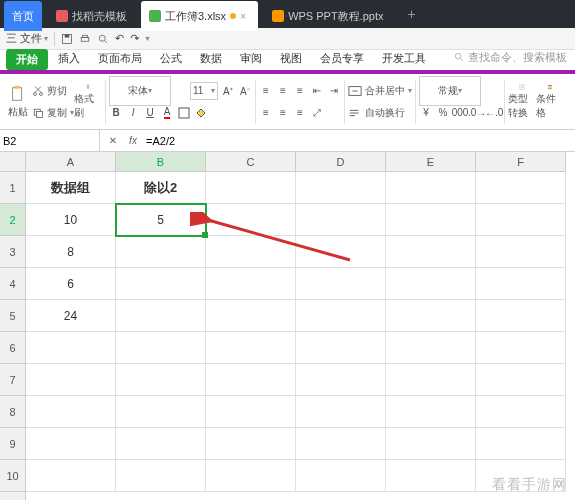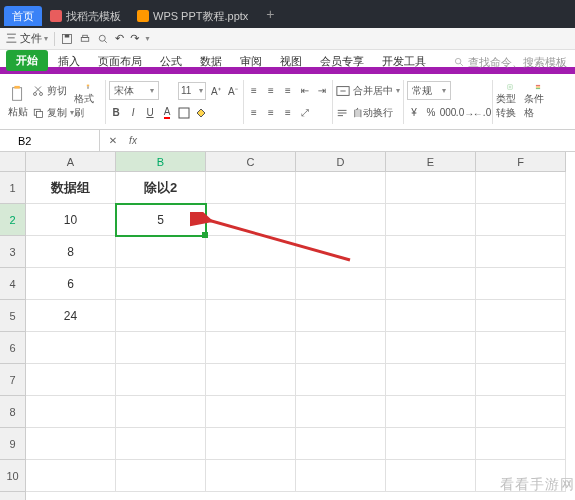--- a/index.html
+++ b/index.html
@@ -1,57 +1,57 @@
 <!DOCTYPE html>
 <html><head>
 <meta charset="utf-8">
 <style>
 * { margin: 0; padding: 0; box-sizing: border-box; }
 body { font-family: "Microsoft YaHei", Arial, sans-serif; font-size: 11px; background: #fff; width: 575px; height: 500px; overflow: hidden; position: relative; }
 
 
 .title-tabs { height: 28px; background: #282c33; display: flex; align-items: center; padding-left: 4px; }
-.title-tab { height: 20px; margin-top: 4px; padding: 0 8px; display: flex; align-items: center; gap: 4px; color: #ccc; font-size: 11px; border-radius: 3px 3px 0 0; margin-right: 0; cursor: pointer; }
+.title-tab { height: 30px; margin-top: 4px; padding: 0 8px; display: flex; align-items: center; gap: 4px; color: #ccc; font-size: 11px; border-radius: 3px 3px 0 0; margin-right: 6px; cursor: pointer; }
 .title-tab.active { background: #fff; color: #333; }
 .title-tab.home { background: #3a82f7; color: #fff; }
 .tab-icon { width: 12px; height: 12px; display: inline-block; border-radius: 2px; }
 .tab-icon.doc { background: #e85d5d; }
 .tab-icon.xls { background: #4caf50; }
 .tab-icon.ppt { background: #ff9800; }
 .tab-close { width: 10px; height: 10px; font-size: 10px; color: #999; }
 .tab-dot { width: 6px; height: 6px; background: #ffa726; border-radius: 50%; }
 .tab-add { width: 20px; height: 20px; color: #999; font-size: 14px; display: flex; align-items: center; justify-content: center; margin-left: 4px; }
 
 
 .top-toolbar { height: 22px; background: #f5f5f5; border-bottom: 1px solid #e0e0e0; display: flex; align-items: center; padding: 0 6px; gap: 6px; font-size: 11px; color: #444; }
 .tb-item { display: flex; align-items: center; gap: 2px; cursor: pointer; }
 .tb-item svg { width: 12px; height: 12px; }
 .divider { width: 1px; height: 14px; background: #d0d0d0; }
 
 
-.ribbon-tabs { height: 24px; background: #fff; border-bottom: 7px solid #a21caf; display: flex; align-items: flex-start; padding-left: 6px; gap: 2px; font-size: 11px; }
+.ribbon-tabs { height: 24px; background: #fff; border-bottom: 4px solid #a21caf; display: flex; align-items: flex-end; padding-left: 6px; gap: 2px; font-size: 11px; }
 .ribbon-tab { padding: 4px 8px; cursor: pointer; color: #333; }
 .ribbon-tab.start { background: #22a637; color: #fff; border-radius: 3px; font-weight: bold; padding: 3px 10px; }
 .ribbon-search { margin-left: auto; padding: 5px 8px; color: #999; display: flex; align-items: center; gap: 3px; }
 
 
 .ribbon { height: 56px; background: #fff; border-bottom: 1px solid #d0d0d0; display: flex; align-items: center; padding: 2px 4px; font-size: 10px; color: #555; }
 .rbn-grp-v { display: flex; flex-direction: column; gap: 2px; font-size: 10px; }
 .rbn-row { display: flex; align-items: center; gap: 3px; height: 20px; }
 .rbn-sep { width: 1px; height: 44px; background: #e0e0e0; margin: 0 3px; }
 .rbn-btn-lg { width: 28px; height: 36px; display: flex; flex-direction: column; align-items: center; justify-content: center; gap: 2px; cursor: pointer; }
 .rbn-btn-lg svg { width: 18px; height: 18px; }
 .rbn-icon { width: 14px; height: 14px; cursor: pointer; display: inline-flex; align-items: center; justify-content: center; }
-.font-box { border: 1px solid #ccc; padding: 1px 4px; min-width: 50px; height: 19px; display: flex; align-items: center; font-size: 10px; text-align: right; }
+.font-box { border: 1px solid #ccc; padding: 1px 18px; min-width: 50px; height: 30px; display: flex; align-items: center; font-size: 10px; text-align: right; }
 .size-box { border: 1px solid #ccc; padding: 1px 2px; width: 28px; height: 18px; display: flex; align-items: center; font-size: 10px; margin-left: 16px; }
 .dd { font-size: 8px; color: #888; }
 
 
 .formula-row { height: 22px; display: flex; align-items: center; border-bottom: 1px solid #d0d0d0; background: #fff; }
-.name-box { width: 100px; border-right: 1px solid #d0d0d0; height: 100%; display: flex; align-items: center; padding: 0 18px; font-size: 11px; }
+.name-box { width: 100px; border-right: 1px solid #d0d0d0; height: 100%; display: flex; align-items: center; padding: 0 3px; font-size: 11px; }
 .fx-area { display: flex; align-items: center; height: 100%; gap: 6px; padding: 0 6px; }
 .fx-btn { width: 14px; height: 14px; display: flex; align-items: center; justify-content: center; font-size: 10px; color: #666; }
 .formula-input { border: none; outline: none; font-size: 11px; flex: 1; }
 
 
 .grid-wrap { position: relative; }
 .corner { position: absolute; left: 0; top: 0; width: 26px; height: 20px; background: #f0f0f0; border-right: 1px solid #ccc; border-bottom: 1px solid #ccc; }
 .col-hdrs { position: absolute; left: 26px; top: 0; height: 20px; display: flex; }
 .col-hdr { width: 90px; height: 20px; background: #f0f0f0; border-right: 1px solid #ccc; border-bottom: 1px solid #ccc; display: flex; align-items: center; justify-content: center; font-size: 11px; color: #555; }
 .col-hdr.sel { background: #d6e9d6; color: #0a6; }
@@ -62,32 +62,38 @@
 .cell-row { display: flex; }
 .cell { width: 90px; height: 32px; border-right: 1px solid #e0e0e0; border-bottom: 1px solid #e0e0e0; display: flex; align-items: center; justify-content: center; font-size: 12px; color: #333; }
 .cell.hdr { font-weight: bold; font-size: 13px; }
 .cell.active { outline: 2px solid #22a637; outline-offset: -1px; }
 .fill-handle { position: absolute; width: 6px; height: 6px; background: #22a637; bottom: -3px; right: -3px; cursor: crosshair; }
 
 
 .arrow { position: absolute; pointer-events: none; }
 
 
-.watermark { position: absolute; right: 0; bottom: 6px; font-size: 14px; color: #c0c0c0; letter-spacing: 1px; }
+.watermark { position: absolute; right: 8px; bottom: 6px; font-size: 14px; color: #c0c0c0; letter-spacing: 1px; }
 </style>
 </head>
 <body>
 
 <div class="title-tabs">
   <div class="title-tab home">
       <span>首页</span>
     </div>
   <div class="title-tab">
       <span class="tab-icon doc"></span>
       <span>找稻壳模板</span>
+    </div>
+  <div class="title-tab active">
+      <span class="tab-icon xls"></span>
+      <span>工作簿3.xlsx</span>
+      <span class="tab-dot"></span>
+      <span class="tab-close">×</span>
     </div>
   <div class="title-tab">
       <span class="tab-icon ppt"></span>
       <span>WPS PPT教程.pptx</span>
     </div>
   <div class="tab-add">+</div>
 </div>
 
 <div class="top-toolbar">
   <div class="tb-item">
@@ -271,20 +277,21 @@
   </div>
 </div>
 
 <div class="formula-row">
   <div class="name-box">
       <span>B2</span>
     </div>
   <div class="fx-area">
     <span class="fx-btn">✕</span>
     <span class="fx-btn" style="font-style:italic">fx</span>
+    <input class="formula-input" value="=A2/2" style="">
   </div>
 </div>
 
 <div class="grid-wrap" style="height:348px;">
   <div class="corner"></div>
   <div class="col-hdrs" id="col-hdrs">
       <div class="col-hdr">A</div>
       <div class="col-hdr sel">B</div>
       <div class="col-hdr">C</div>
       <div class="col-hdr">D</div>

